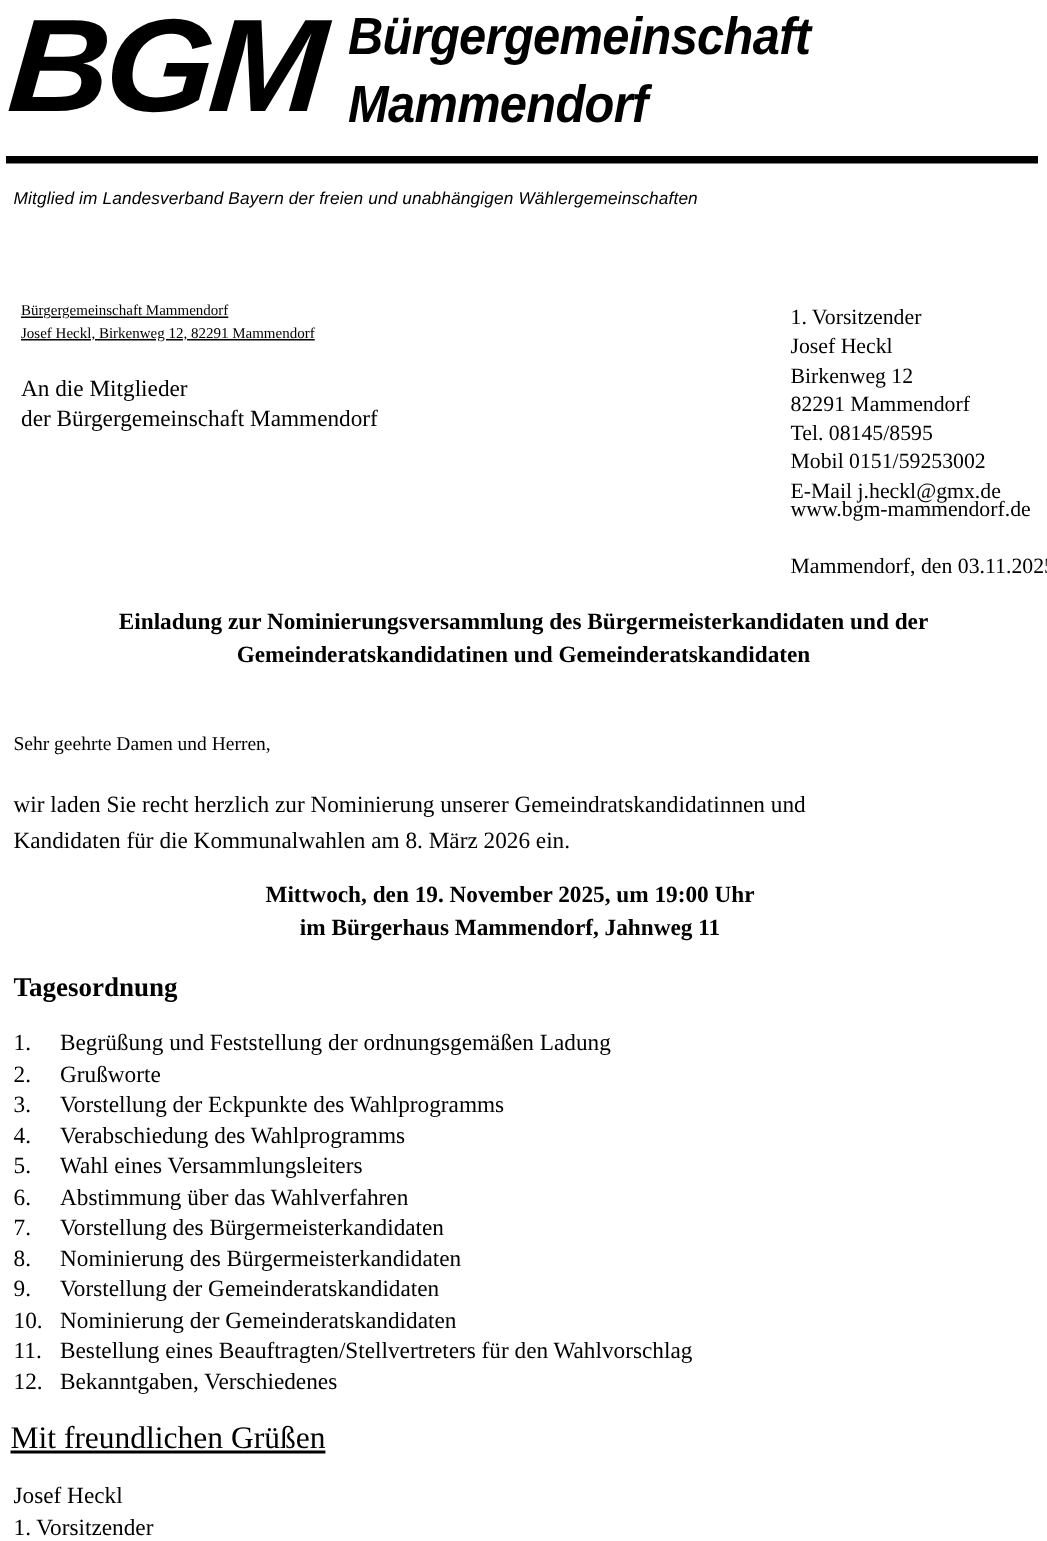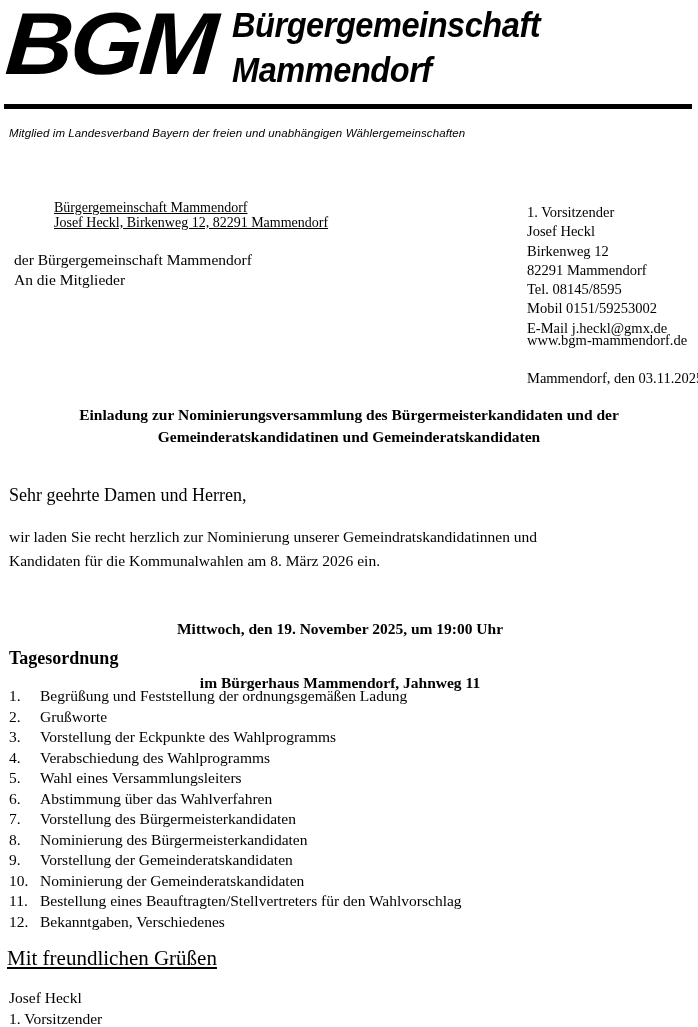--- a/index.html
+++ b/index.html
@@ -85,24 +85,23 @@
     letter-spacing: 0.1px;
     white-space: nowrap;
     color: #000;
   }
 
   
   .sender-line {
     position: absolute;
     left: 14px;
     top: 201px;
-    font-size: 14px;
+    font-size: 10px;
     line-height: 14.5px;
     white-space: nowrap;
-    margin-left: 40px;
   }
   .sender-line span {
     display: block;
     text-decoration: underline;
     text-underline-offset: 1px;
   }
 
   .recipient {
     position: absolute;
     left: 14px;
@@ -151,21 +150,21 @@
     font-weight: bold;
     line-height: 22px;
   }
   .subject span { display: block; text-align: center; }
 
   
   .salutation {
     position: absolute;
     left: 9px;
     top: 485px;
-    font-size: 18px;
+    font-size: 13px;
     line-height: 21px;
     white-space: nowrap;
   }
 
   .intro {
     position: absolute;
     left: 9px;
     top: 525px;
     width: 660px;
     font-size: 15.5px;
@@ -176,21 +175,21 @@
   .meeting {
     position: absolute;
     left: 0;
     top: 586px;
     width: 680px;
     text-align: center;
     font-size: 15.5px;
     font-weight: bold;
     line-height: 22px;
   }
-  .meeting span { display: block; margin-top: 32px; }
+  .meeting span { display: block; }
 
   
   .agenda-title {
     position: absolute;
     left: 9px;
     top: 648px;
     font-size: 18px;
     font-weight: bold;
     line-height: 21px;
     white-space: nowrap;
@@ -252,22 +251,22 @@
   </div>
   <div class="rule"></div>
   <div class="tagline">Mitglied im Landesverband Bayern der freien und unabhängigen Wählergemeinschaften</div>
 
   <div class="sender-line">
     <span>Bürgergemeinschaft Mammendorf</span>
     <span>Josef Heckl, Birkenweg 12, 82291 Mammendorf</span>
   </div>
 
   <div class="recipient">
+    <span>An die Mitglieder</span>
     <span>der Bürgergemeinschaft Mammendorf</span>
-    <span>An die Mitglieder</span>
   </div>
 
   <div class="contact">
     <span>1. Vorsitzender</span>
     <span>Josef Heckl</span>
     <span>Birkenweg 12</span>
     <span>82291 Mammendorf</span>
     <span>Tel. 08145/8595</span>
     <span>Mobil 0151/59253002</span>
     <span>E-Mail j.heckl@gmx.de</span>

